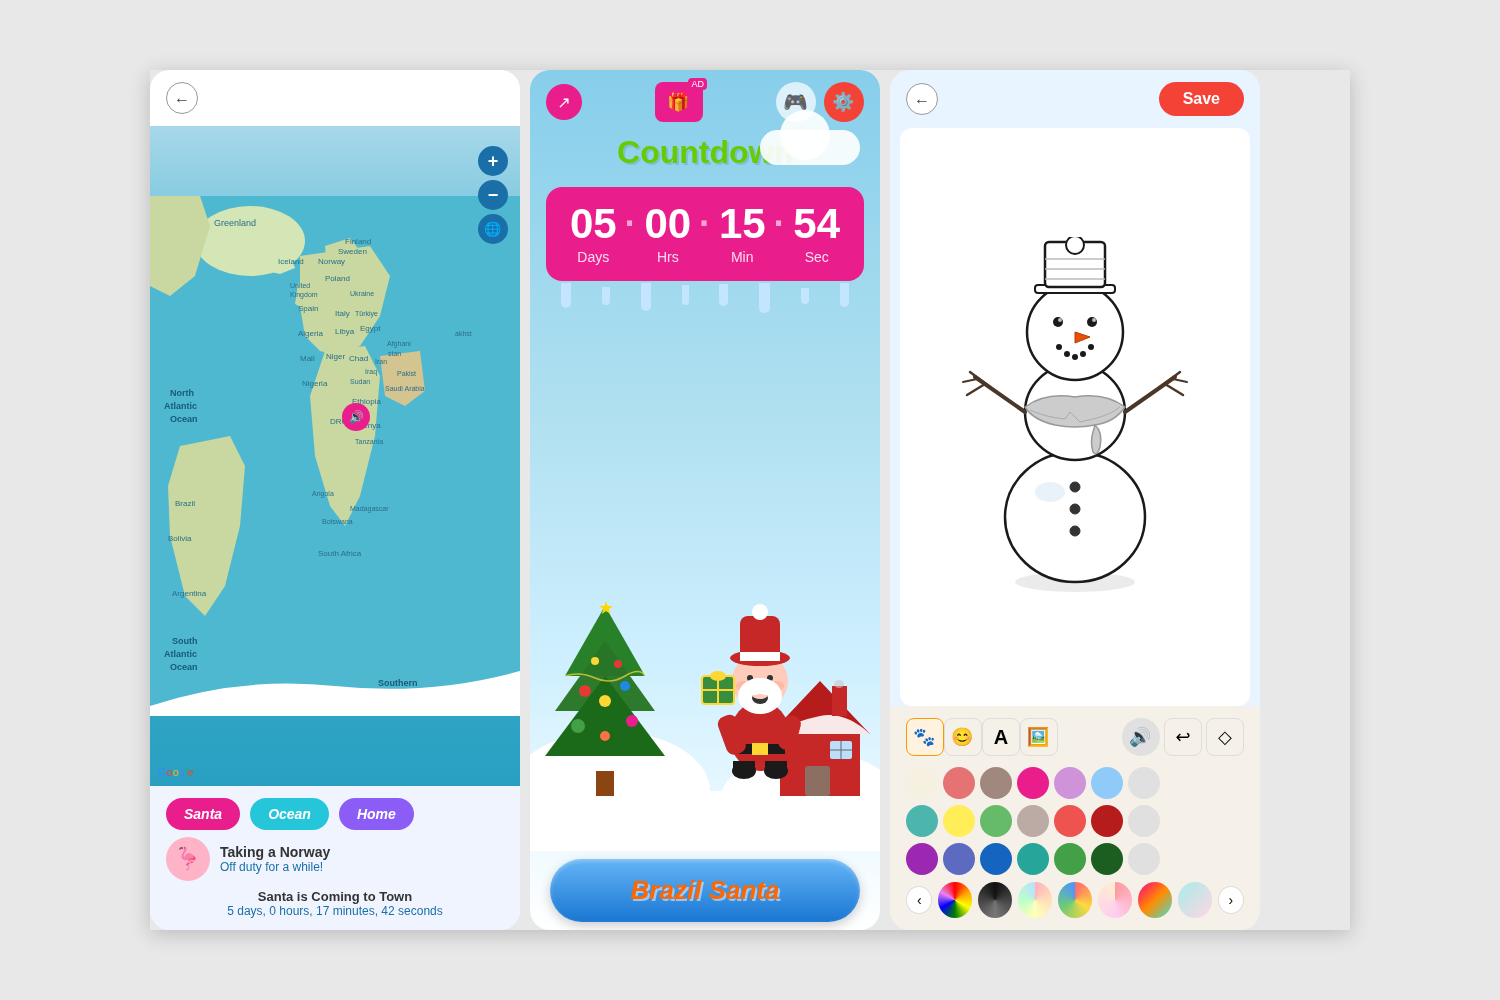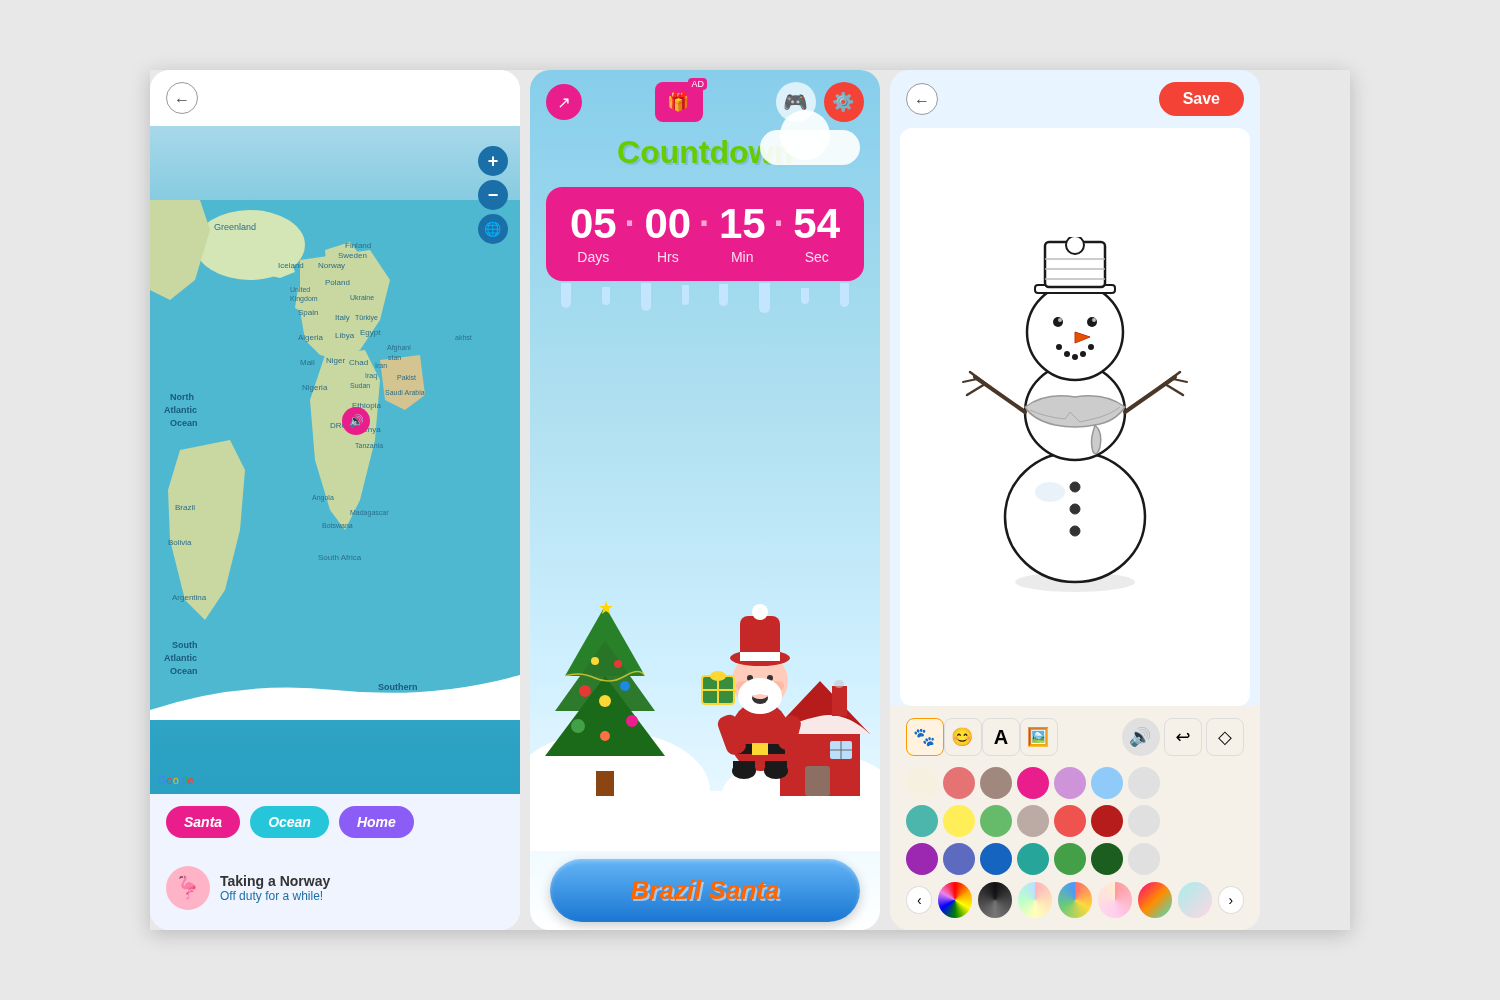--- a/index.html
+++ b/index.html
@@ -117,21 +117,21 @@
     .google-logo span:nth-child(5) { color: #34A853; }
     .google-logo span:nth-child(6) { color: #EA4335; }
 
     .map-bottom {
       background: #f0f4ff;
       padding: 12px 16px;
     }
     .location-tabs {
       display: flex;
       gap: 10px;
-      margin-bottom: 28px;
+      margin-bottom: 7px;
       align-items: center;
     }
     .loc-tab {
       border: none;
       border-radius: 20px;
       padding: 8px 18px;
       font-size: 14px;
       font-weight: bold;
       font-style: italic;
       cursor: pointer;
@@ -596,20 +596,24 @@
           <button class="loc-tab arctic">Ocean</button>
           <button class="loc-tab home">Home</button>
         </div>
         <div class="status-row">
           <div class="flamingo-icon">🦩</div>
           <div class="status-text">
             <h3>Taking a Norway</h3>
             <p>Off duty for a while!</p>
           </div>
         </div>
+        <div class="countdown-text">
+          <div class="title">Santa is Coming to Town</div>
+          <div class="time">5 days, 0 hours, 17 minutes, 42 seconds</div>
+        </div>
       </div>
     </div>
 
     <div class="middle-panel">
       <div class="mid-top-bar">
         <button class="mid-icon-btn share-btn">
           <span style="font-size:16px;">↗</span>
         </button>
         <div style="position:relative;">
           <button class="mid-icon-btn ad-btn" style="width:48px;height:40px;border-radius:8px;font-size:18px;">🎁</button>

